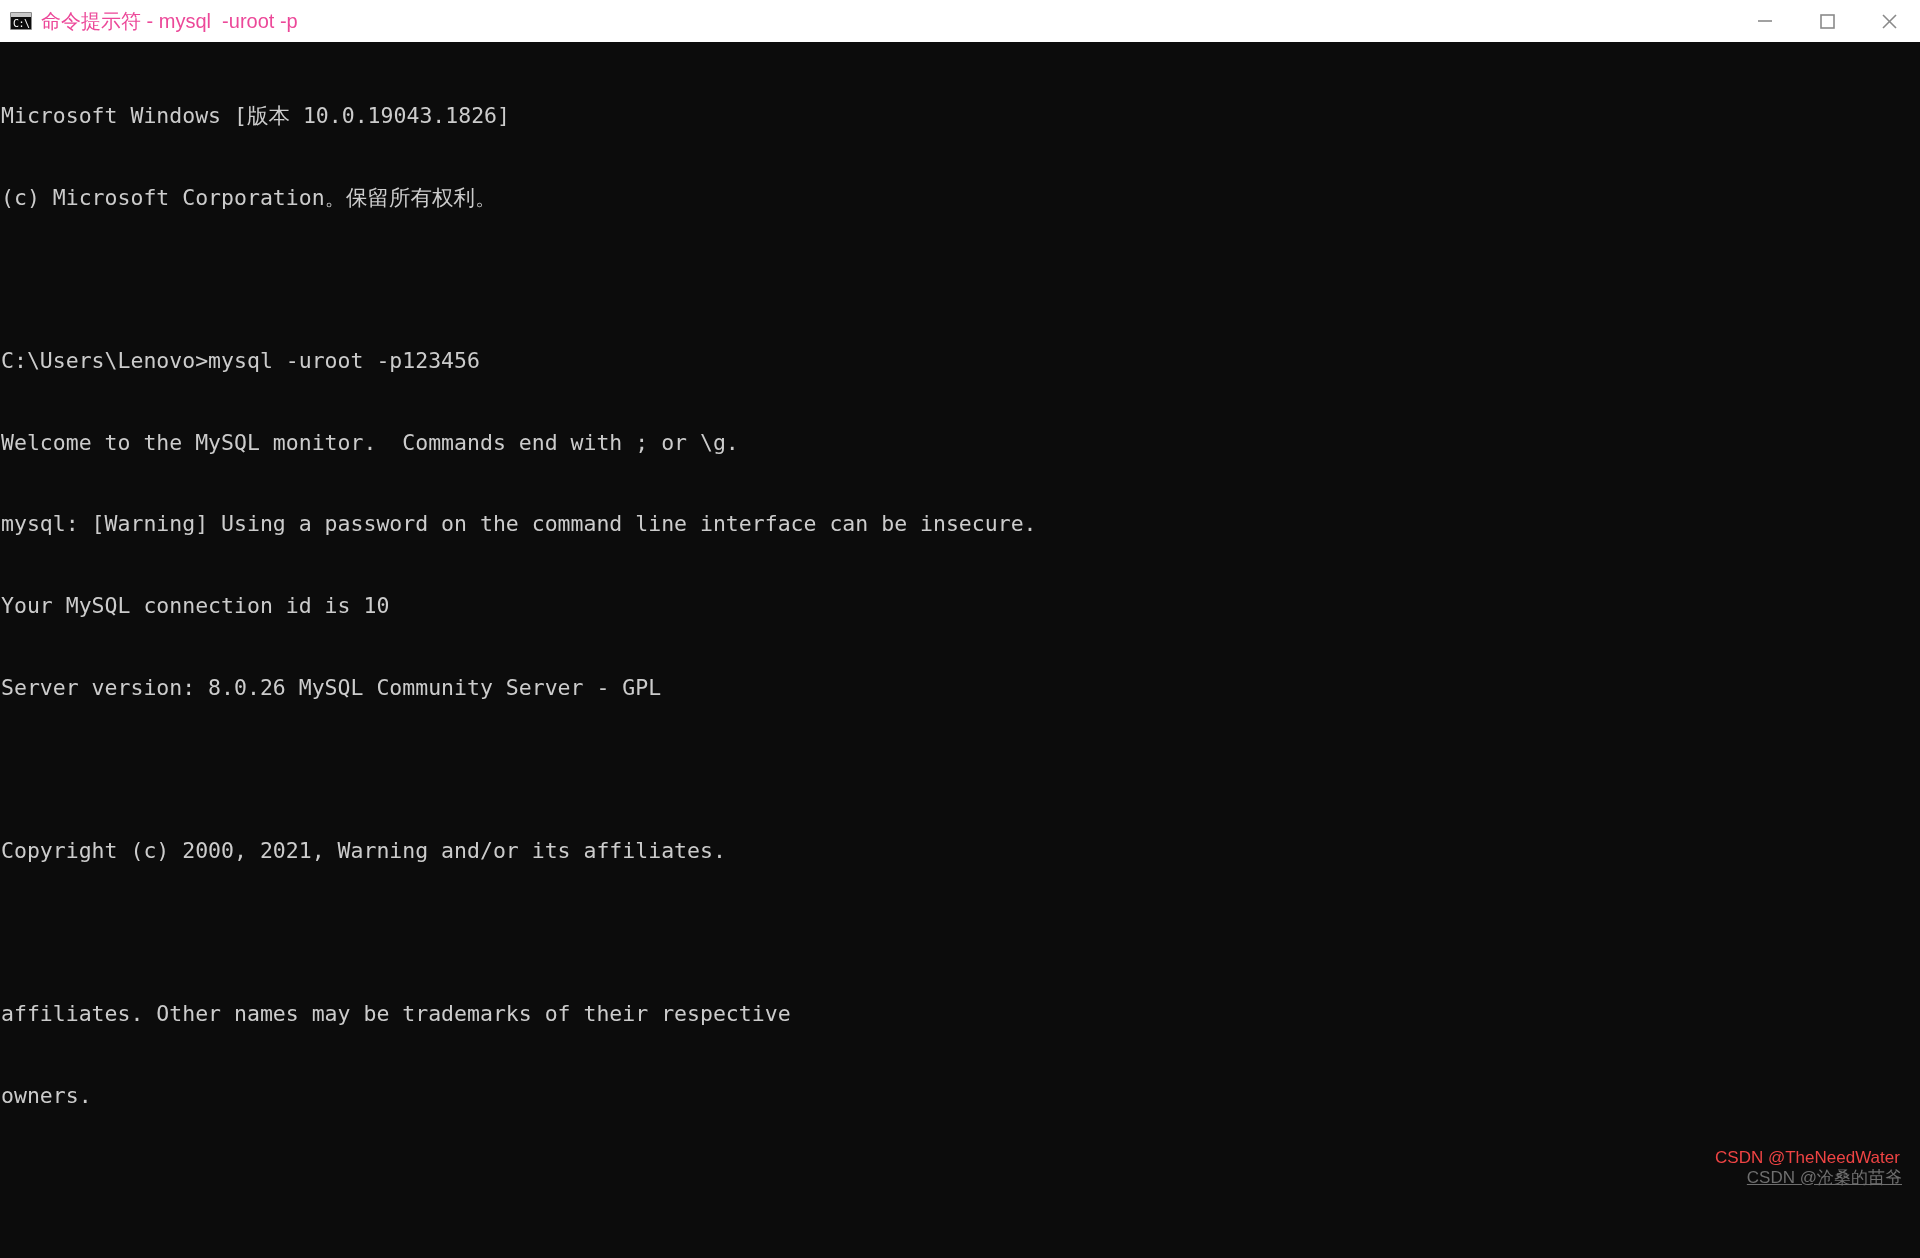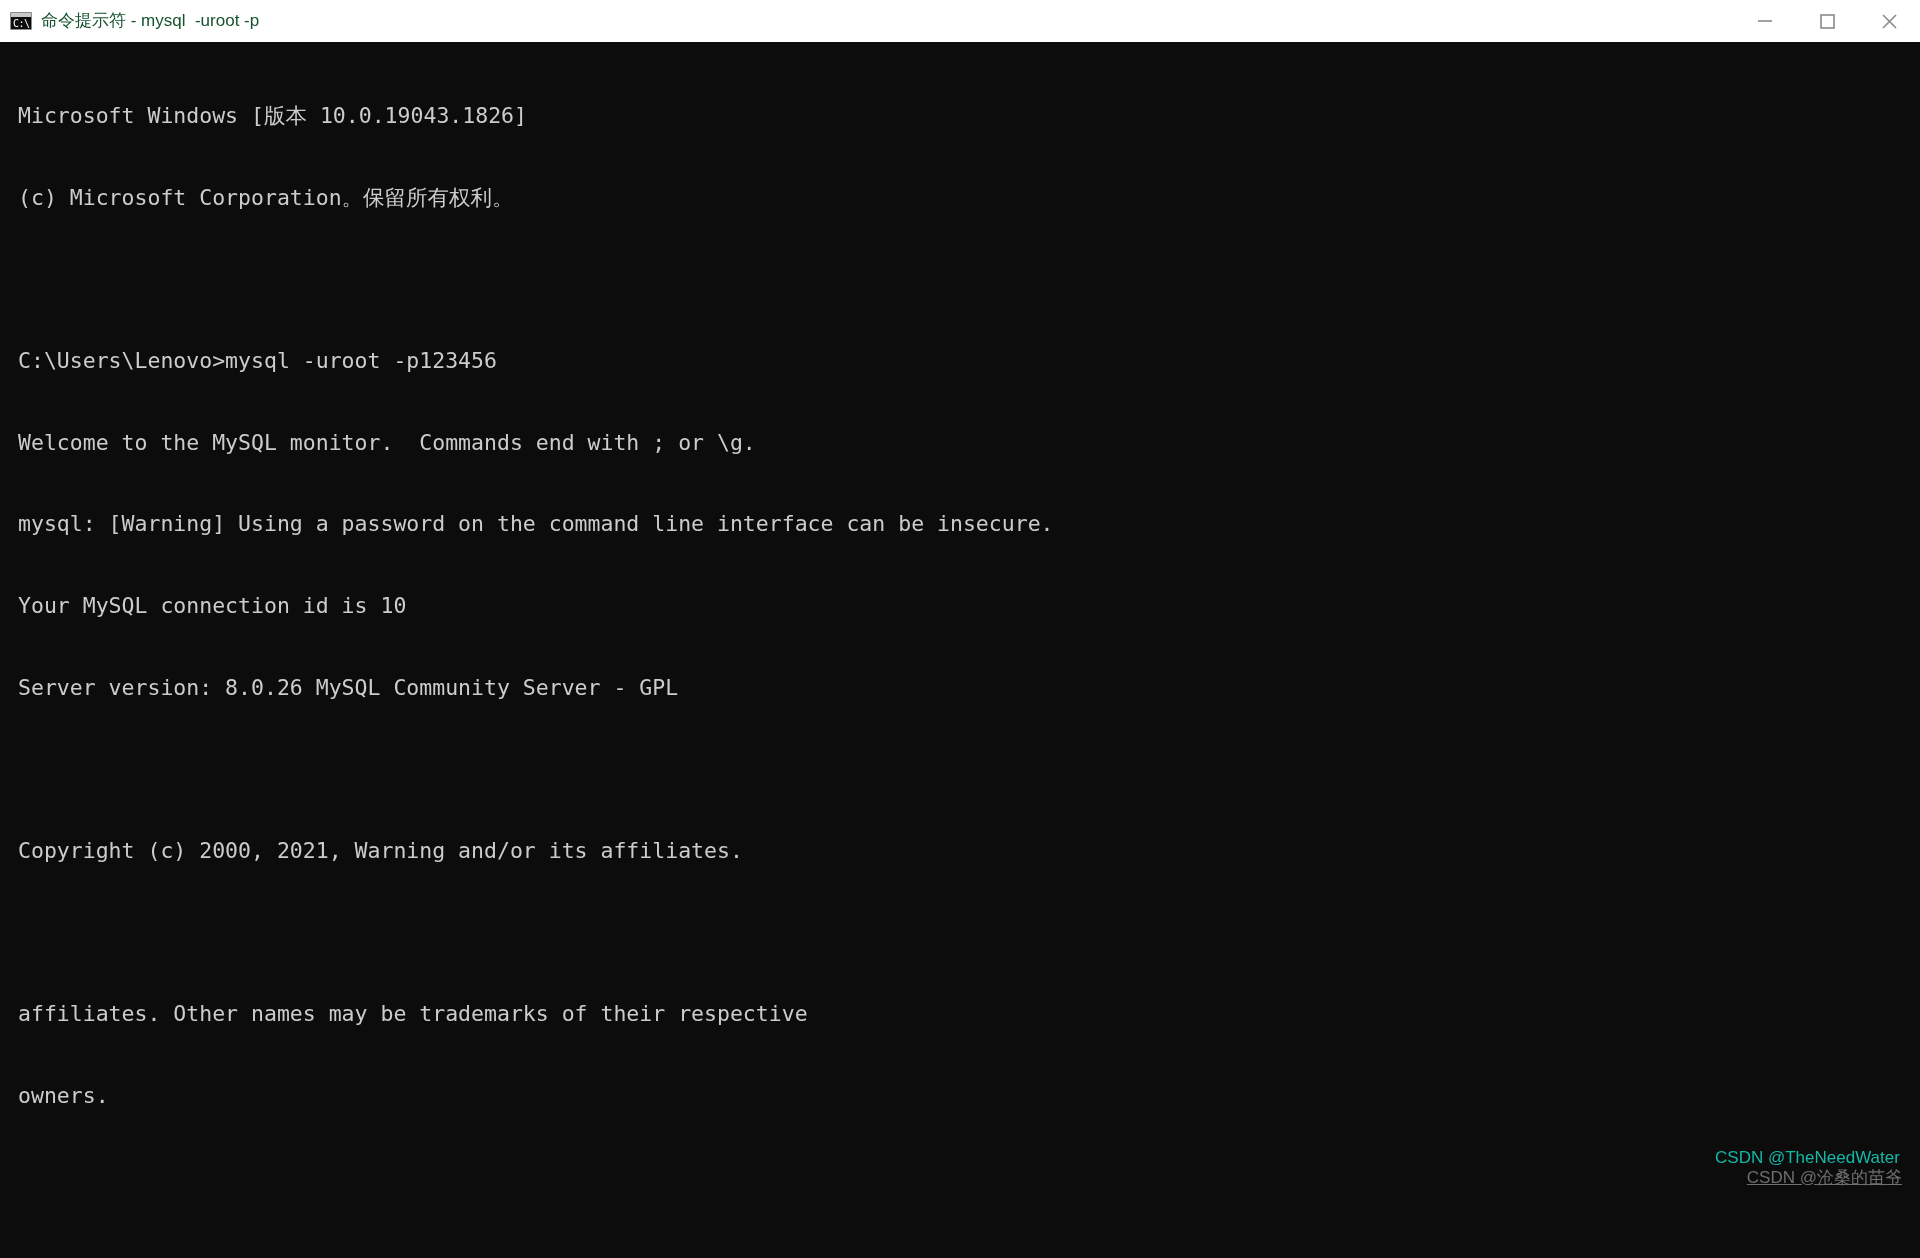--- a/index.html
+++ b/index.html
@@ -63,22 +63,22 @@
     left: 2px;
     top: 4px;
     color: #ffffff;
     font-size: 10px;
     line-height: 13px;
     font-family: "DejaVu Sans Mono", "Liberation Mono", monospace;
     letter-spacing: -0.5px;
   }
   #title-text {
     font-family: "Liberation Sans", "DejaVu Sans", sans-serif;
-    font-size: 17px;
-    color: #14532d;
+    font-size: 20px;
+    color: #ec4899;
     white-space: pre;
     line-height: 24px;
   }
   #titlebar-controls {
     display: flex;
     align-items: stretch;
     height: 41px;
     flex: 0 0 auto;
   }
   .winbtn {
@@ -103,21 +103,21 @@
     line-height: 27.2px;
     letter-spacing: 0px;
     padding: 6px 0 0 0;
     white-space: pre;
     overflow: hidden;
     position: relative;
   }
   .line {
     height: 27.2px;
     white-space: pre;
-    padding-left: 18px;
+    padding-left: 1px;
   }
   .line.blank { color: transparent; }
 
   
   #watermark {
     position: absolute;
     right: 18px;
     bottom: 10px;
     font-family: "Liberation Sans", "DejaVu Sans", sans-serif;
     font-size: 17px;
@@ -129,21 +129,21 @@
   #watermark .wm-stack {
     position: relative;
     display: inline-block;
   }
   #watermark .wm-a { position: relative; text-decoration: underline; }
   #watermark .wm-b {
     position: absolute;
     left: 6px;
     top: 0;
     white-space: pre;
-    color: #14b8a6;
+    color: #ef4444;
   }
 </style>
 </head>
 <body>
 
 <div id="window">
 
   <div id="titlebar">
     <div id="titlebar-left">
       <span id="cmd-icon">

